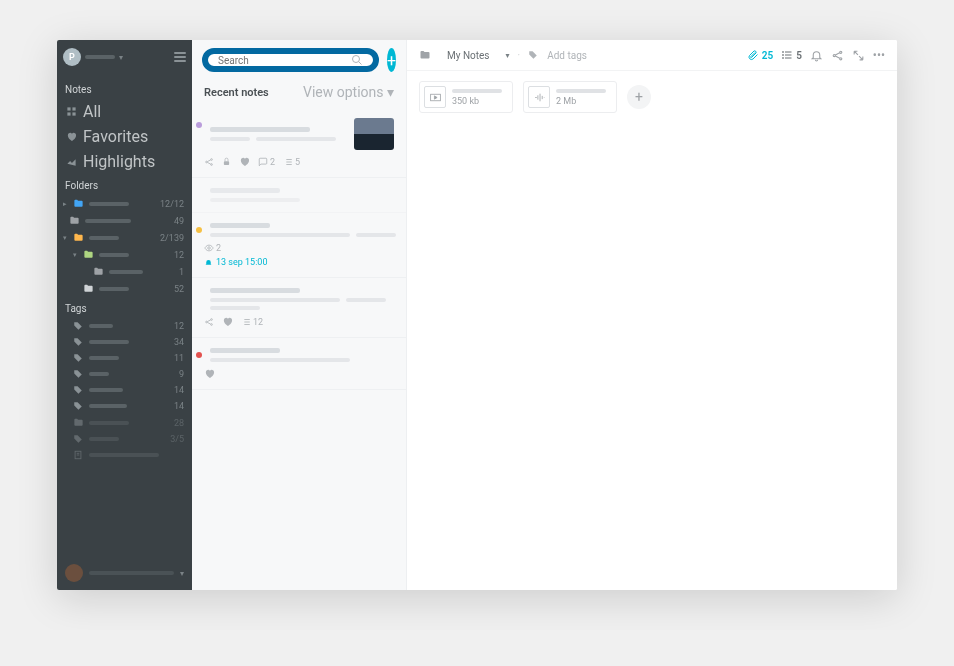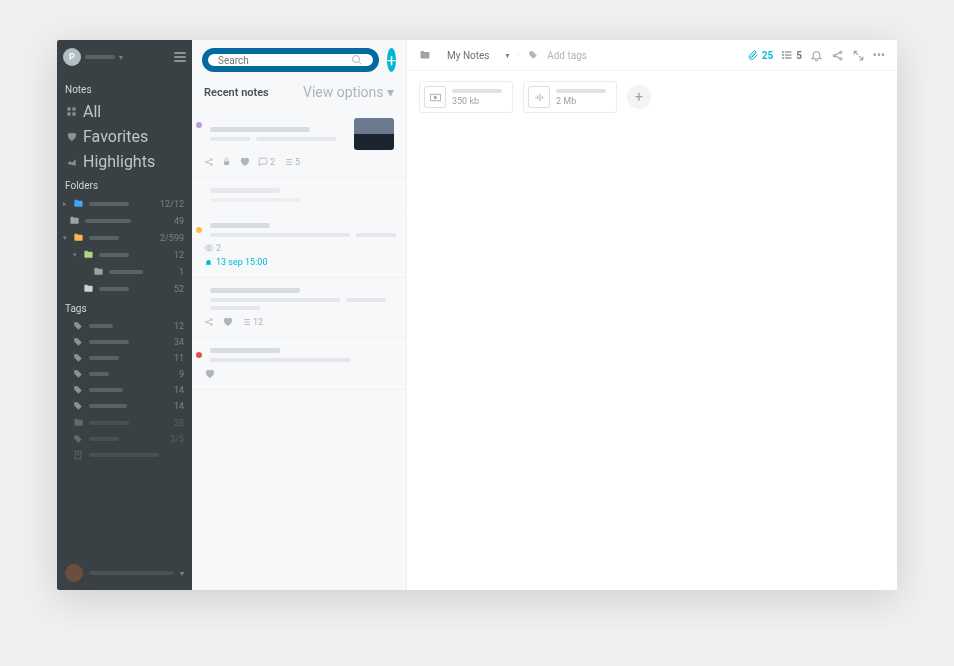--- a/index.html
+++ b/index.html
@@ -137,21 +137,21 @@
      <span class="fold-cnt">49</span>
    </div>
           <div class="fold-item" style="padding-left:6px">
      <span class="tree-chev">▾</span>
      <span class="fold-ico" style="color:#ffb74d">
               <svg width="11" height="11" viewBox="0 0 24 24" fill="currentColor">
                 <path d="M3 6a2 2 0 012-2h4l2 2h8a2 2 0 012 2v9a2 2 0 01-2 2H5a2 2 0 01-2-2z"></path>
               </svg>
             </span>
      <span class="fold-ph" style="width:30px"></span>
-     <span class="fold-cnt">2/599</span>
+     <span class="fold-cnt">2/139</span>
    </div>
           <div class="fold-item" style="padding-left:16px">
      <span class="tree-chev">▾</span>
      <span class="fold-ico" style="color:#aed581">
               <svg width="11" height="11" viewBox="0 0 24 24" fill="currentColor">
                 <path d="M3 6a2 2 0 012-2h4l2 2h8a2 2 0 012 2v9a2 2 0 01-2 2H5a2 2 0 01-2-2z"></path>
               </svg>
             </span>
      <span class="fold-ph" style="width:30px"></span>
      <span class="fold-cnt">12</span>

